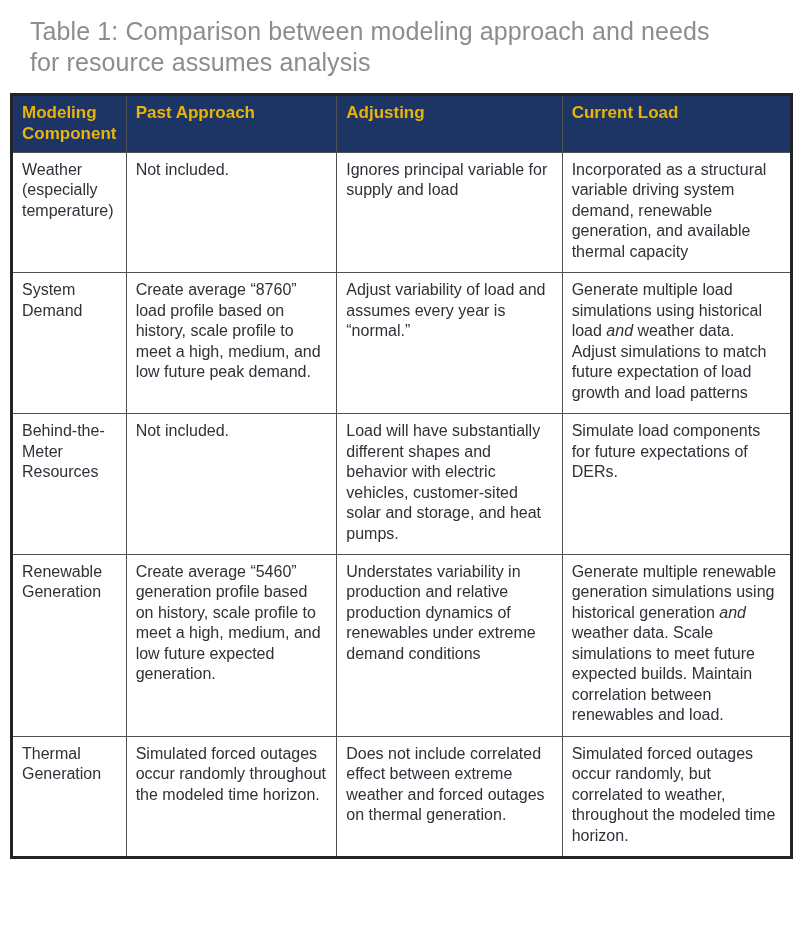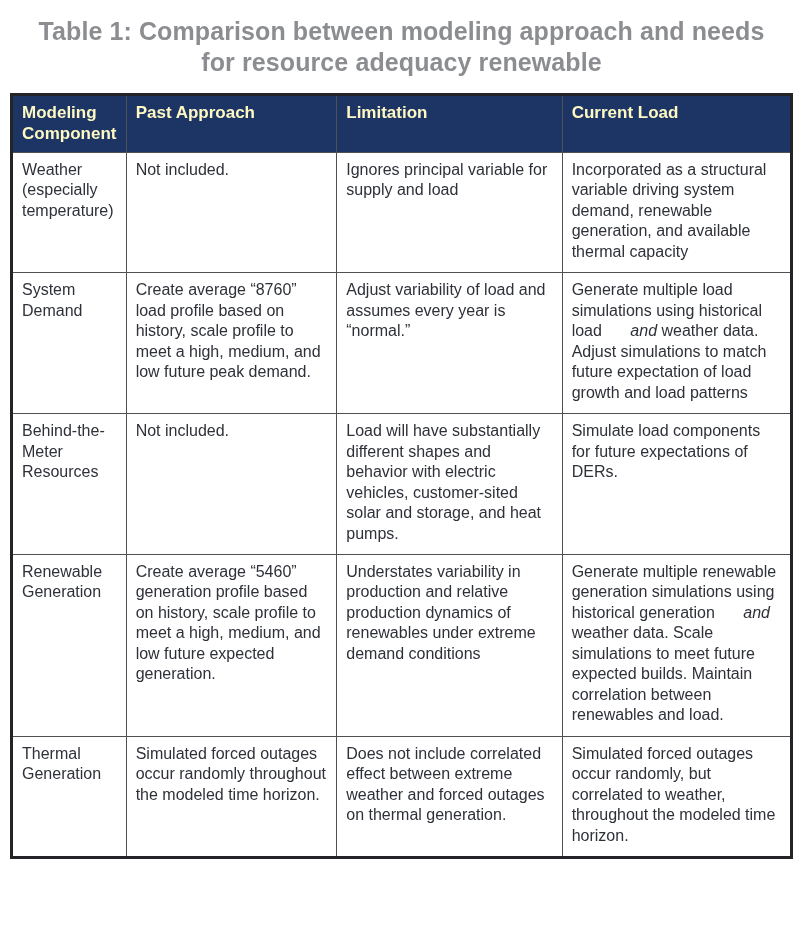--- a/index.html
+++ b/index.html
@@ -10,86 +10,85 @@
   }
   .page {
     position: relative;
     width: 803px;
     height: 933px;
     background: #ffffff;
     overflow: hidden;
   }
   .title {
     margin: 16px 30px 14px 30px;
-    text-align: center;
+    text-align: left;
     color: #8b8d90;
     font-size: 25px;
-    font-weight: bold;
+    font-weight: normal;
     line-height: 1.25;
     letter-spacing: 0.1px;
   }
   table.compare {
     width: 783px;
     margin: 0 10px;
     border-collapse: collapse;
     table-layout: fixed;
   }
   table.compare, table.compare th, table.compare td {
     border: 1px solid #4f5054;
   }
   table.compare {
     border: 3px solid #232427;
   }
   thead th {
     background: #1c3565;
-    color: #fef9c3;
+    color: #eab308;
     font-size: 17px;
     font-weight: bold;
     text-align: left;
     vertical-align: top;
     padding: 6px 9px 8px 9px;
     line-height: 1.25;
     border-bottom: 2px solid #232427;
   }
   tbody td {
     color: #2e3138;
     font-size: 16px;
     line-height: 1.28;
     text-align: left;
     vertical-align: top;
     padding: 7px 9px 10px 9px;
   }
   tbody td em {
     font-style: italic;
-    margin-left: 24px;
   }
   col.c1 { width: 14.7%; }
   col.c2 { width: 27.0%; }
   col.c3 { width: 28.9%; }
   col.c4 { width: 29.4%; }
 </style>
 </head>
 <body>
 
 <div class="page">
 
-  <h1 class="title"><span>Table 1: Comparison between modeling approach and needs</span><br><span>for resource adequacy renewable</span></h1>
+  <h1 class="title"><span>Table 1: Comparison between modeling approach and needs</span><br><span>for resource assumes analysis</span></h1>
 
   <table class="compare">
     <colgroup>
       <col class="c1">
         <col class="c2">
         <col class="c3">
         <col class="c4">
     </colgroup>
     <thead>
       <tr>
         <th>Modeling Component</th>
         <th>Past Approach</th>
-        <th>Limitation</th>
+        <th>Adjusting</th>
         <th>Current Load</th>
       </tr>
     </thead>
     <tbody id="table-body">
         <tr style="height: 88px;">
           <td>Weather (especially temperature)</td>
           <td>Not included.</td>
           <td>Ignores principal variable for supply and load</td>
           <td>Incorporated as a structural variable driving system demand, renewable generation, and available thermal capacity</td>
         </tr>

